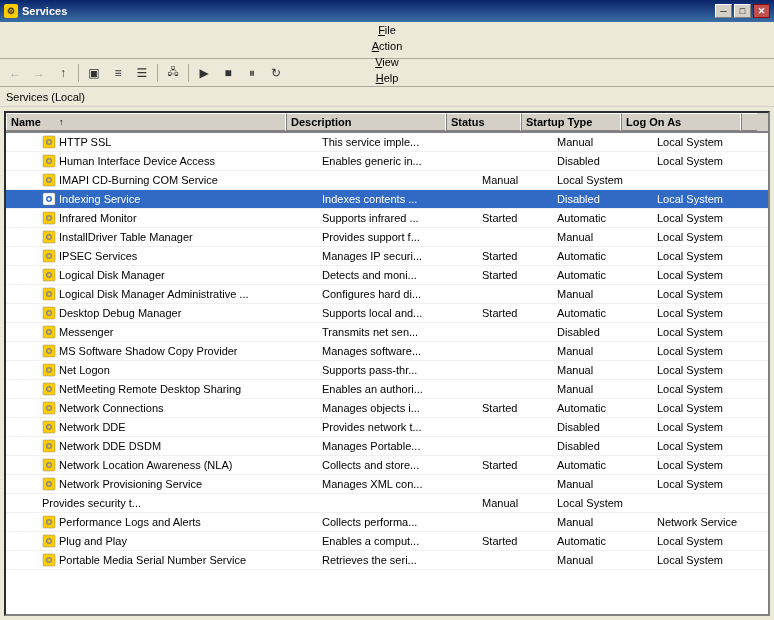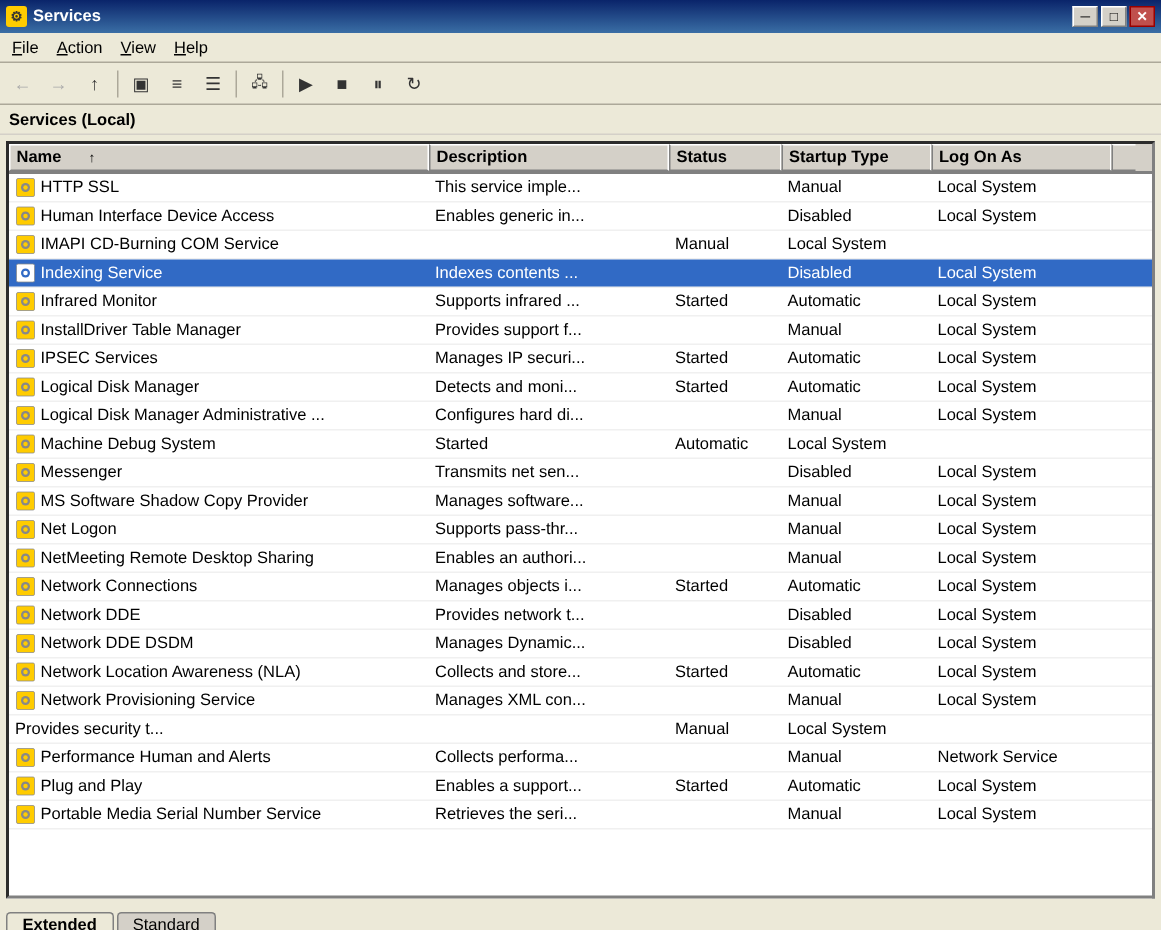--- a/index.html
+++ b/index.html
@@ -56,25 +56,26 @@
       font-size: 9px;
       cursor: pointer;
       color: #000;
       font-weight: bold;
     }
     .title-btn.close { background: #c0504d; color: white; border-color: #900; }
 
     
     .menu-bar {
       background: #ece9d8;
-      height: 20px;
+      height: 37px;
       display: flex;
       align-items: center;
       border-bottom: 1px solid #aca899;
       padding: 0 2px;
+      flex-direction: column;
     }
     .menu-item {
       padding: 2px 6px;
       cursor: pointer;
       font-size: 11px;
     }
     .menu-item u { text-decoration: underline; }
 
     
     .toolbar {
@@ -106,21 +107,20 @@
 
     
     .breadcrumb-bar {
       background: #ece9d8;
       height: 20px;
       display: flex;
       align-items: center;
       padding: 0 6px;
       font-size: 11px;
       border-bottom: 1px solid #d4d0c8;
-      font-weight: bold;
     }
 
     
     .main-area {
       background: white;
       border: 2px inset #808080;
       margin: 4px;
       height: calc(100% - 115px);
       display: flex;
       flex-direction: column;
@@ -156,20 +156,21 @@
     
     .table-body {
       overflow-y: auto;
       flex: 1;
     }
     .table-row {
       display: grid;
       grid-template-columns: 280px 160px 75px 100px 120px;
       border-bottom: 1px solid #f0f0f0;
       cursor: pointer;
+      padding-left: 32px;
     }
     .table-row.selected { background: #316ac5; color: white; }
     .td-cell {
       padding: 1px 4px;
       font-size: 11px;
       white-space: nowrap;
       overflow: hidden;
       text-overflow: ellipsis;
       display: flex;
       align-items: center;
@@ -432,22 +433,23 @@
     </div>
       <div class="table-row">
       <div class="td-cell">
         <span class="service-icon">
       <svg width="14" height="14" viewBox="0 0 14 14">
         <rect x="1" y="1" width="12" height="12" rx="1" fill="#ffcc00" stroke="#888" stroke-width="0.5"></rect>
         <circle cx="7" cy="7" r="3" fill="#888"></circle>
         <circle cx="7" cy="7" r="1.5" fill="#ffcc00"></circle>
       </svg>
     </span>
-        <span>Machine Debug System</span>
-      </div>
+        <span>Desktop Debug Manager</span>
+      </div>
+      <div class="td-cell">Supports local and...</div>
       <div class="td-cell">Started</div>
       <div class="td-cell">Automatic</div>
       <div class="td-cell">Local System</div>
     </div>
       <div class="table-row">
       <div class="td-cell">
         <span class="service-icon">
       <svg width="14" height="14" viewBox="0 0 14 14">
         <rect x="1" y="1" width="12" height="12" rx="1" fill="#ffcc00" stroke="#888" stroke-width="0.5"></rect>
         <circle cx="7" cy="7" r="3" fill="#888"></circle>
@@ -545,21 +547,21 @@
       <div class="td-cell">
         <span class="service-icon">
       <svg width="14" height="14" viewBox="0 0 14 14">
         <rect x="1" y="1" width="12" height="12" rx="1" fill="#ffcc00" stroke="#888" stroke-width="0.5"></rect>
         <circle cx="7" cy="7" r="3" fill="#888"></circle>
         <circle cx="7" cy="7" r="1.5" fill="#ffcc00"></circle>
       </svg>
     </span>
         <span>Network DDE DSDM</span>
       </div>
-      <div class="td-cell">Manages Dynamic...</div>
+      <div class="td-cell">Manages Portable...</div>
       <div class="td-cell"></div>
       <div class="td-cell">Disabled</div>
       <div class="td-cell">Local System</div>
     </div>
       <div class="table-row">
       <div class="td-cell">
         <span class="service-icon">
       <svg width="14" height="14" viewBox="0 0 14 14">
         <rect x="1" y="1" width="12" height="12" rx="1" fill="#ffcc00" stroke="#888" stroke-width="0.5"></rect>
         <circle cx="7" cy="7" r="3" fill="#888"></circle>
@@ -597,39 +599,39 @@
     </div>
       <div class="table-row">
       <div class="td-cell">
         <span class="service-icon">
       <svg width="14" height="14" viewBox="0 0 14 14">
         <rect x="1" y="1" width="12" height="12" rx="1" fill="#ffcc00" stroke="#888" stroke-width="0.5"></rect>
         <circle cx="7" cy="7" r="3" fill="#888"></circle>
         <circle cx="7" cy="7" r="1.5" fill="#ffcc00"></circle>
       </svg>
     </span>
-        <span>Performance Human and Alerts</span>
+        <span>Performance Logs and Alerts</span>
       </div>
       <div class="td-cell">Collects performa...</div>
       <div class="td-cell"></div>
       <div class="td-cell">Manual</div>
       <div class="td-cell">Network Service</div>
     </div>
       <div class="table-row">
       <div class="td-cell">
         <span class="service-icon">
       <svg width="14" height="14" viewBox="0 0 14 14">
         <rect x="1" y="1" width="12" height="12" rx="1" fill="#ffcc00" stroke="#888" stroke-width="0.5"></rect>
         <circle cx="7" cy="7" r="3" fill="#888"></circle>
         <circle cx="7" cy="7" r="1.5" fill="#ffcc00"></circle>
       </svg>
     </span>
         <span>Plug and Play</span>
       </div>
-      <div class="td-cell">Enables a support...</div>
+      <div class="td-cell">Enables a comput...</div>
       <div class="td-cell">Started</div>
       <div class="td-cell">Automatic</div>
       <div class="td-cell">Local System</div>
     </div>
       <div class="table-row">
       <div class="td-cell">
         <span class="service-icon">
       <svg width="14" height="14" viewBox="0 0 14 14">
         <rect x="1" y="1" width="12" height="12" rx="1" fill="#ffcc00" stroke="#888" stroke-width="0.5"></rect>
         <circle cx="7" cy="7" r="3" fill="#888"></circle>

